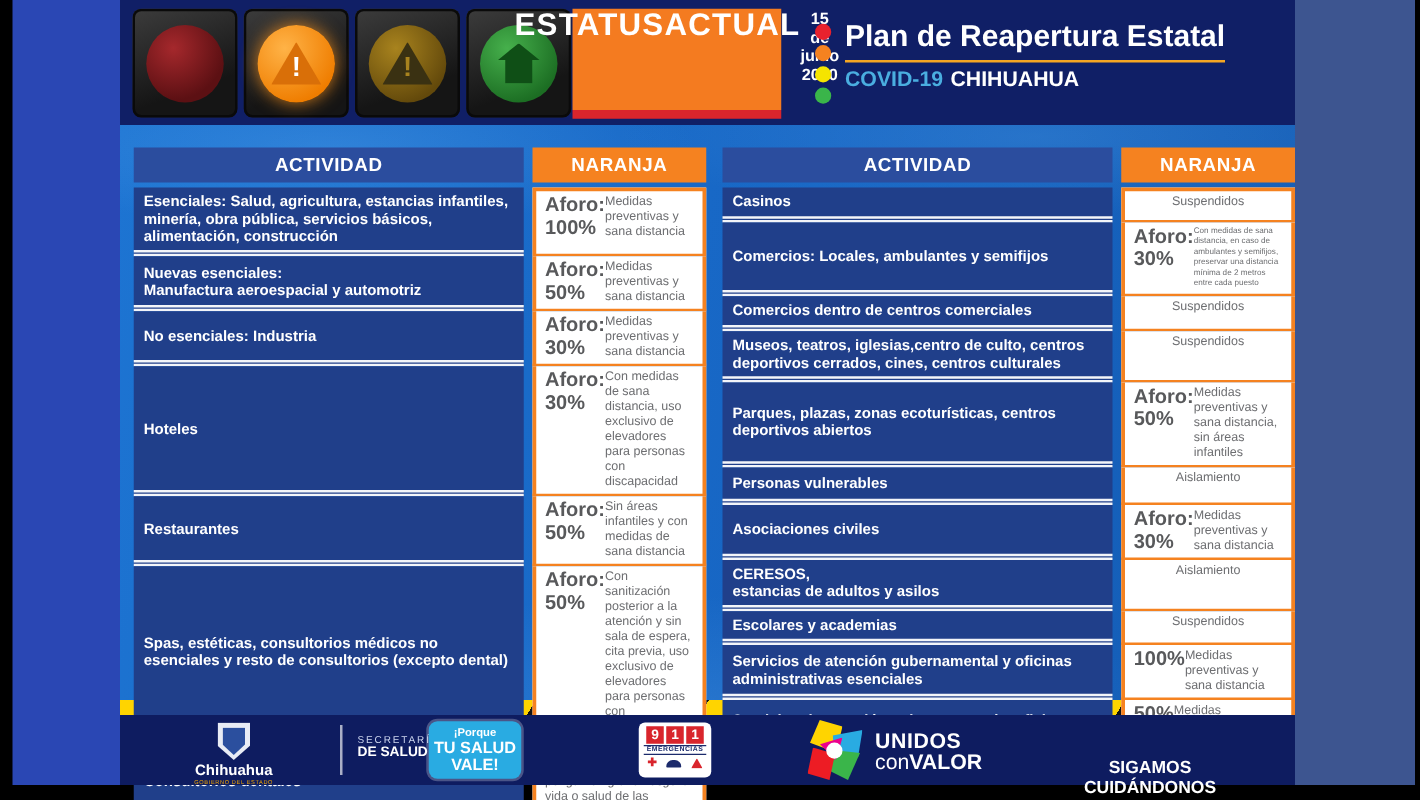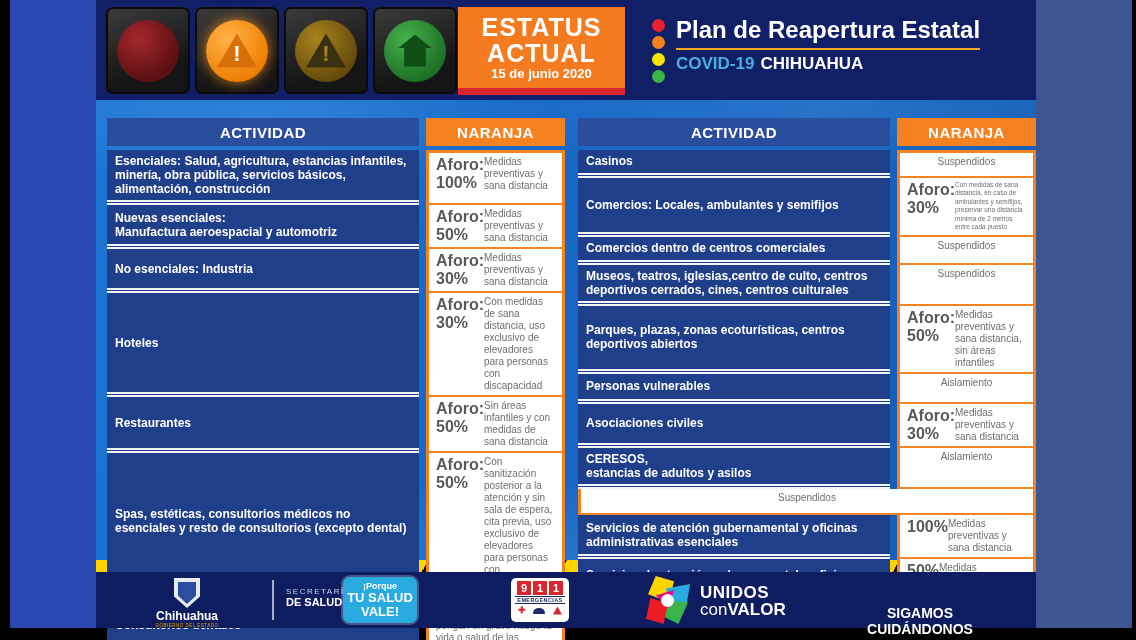--- a/index.html
+++ b/index.html
@@ -28,21 +28,21 @@
          display:flex; align-items:flex-end; justify-content:center; }
   .tri-lit { background:#d96f08; }
   .tri-dim { background:#3a3112; }
   .tri .ex { font-weight:bold; font-size:22px; line-height:1; margin-bottom:3px; }
   .tri-lit .ex { color:#fff; } .tri-dim .ex { color:#a8831e; }
   .house { width:36px; height:32px; background:#0f4f16;
            clip-path:polygon(50% 0,96% 42%,80% 42%,80% 100%,20% 100%,20% 42%,4% 42%); }
 
   .status-box { position:absolute; left:362px; top:7px; width:167px; height:88px; }
   .status-box .inner { height:81px; background:#f47b20; color:#fff; text-align:center;
-                       display:flex; flex-direction:column; justify-content:center; }
+                       display:flex; flex-direction:row; justify-content:center; }
   .status-box .l1 { font-size:25px; font-weight:bold; letter-spacing:1px; line-height:1.05; }
   .status-box .date { font-size:13px; font-weight:bold; margin-top:0; }
   .status-box .redstrip { height:7px; background:#d9252c; }
 
   .hdr-right { position:absolute; left:556px; top:16px; display:flex; gap:11px; }
   .dots { display:flex; flex-direction:column; gap:4px; padding-top:3px; }
   .dot { width:13px; height:13px; border-radius:50%; }
   .titleblock .t1 { color:#fff; font-size:24px; font-weight:bold;
                     padding-bottom:4px; border-bottom:2px solid #f5a623; }
   .titleblock .t2 { margin-top:4px; font-size:17px; font-weight:bold; }
@@ -332,20 +332,21 @@
           </div>
           <div class="trow">
             <div class="act">CERESOS,
 estancias de adultos y asilos</div>
             <div class="stat">
               <div class="sval"></div>
               <div class="snote">Aislamiento</div>
             </div>
           </div>
           <div class="trow">
+            <div class="act">Escolares y academias</div>
             <div class="stat">
               <div class="sval"></div>
               <div class="snote">Suspendidos</div>
             </div>
           </div>
           <div class="trow">
             <div class="act">Servicios de atención gubernamental y oficinas administrativas esenciales</div>
             <div class="stat">
               <div class="sval">100%</div>
               <div class="snote">Medidas preventivas y sana distancia</div>

